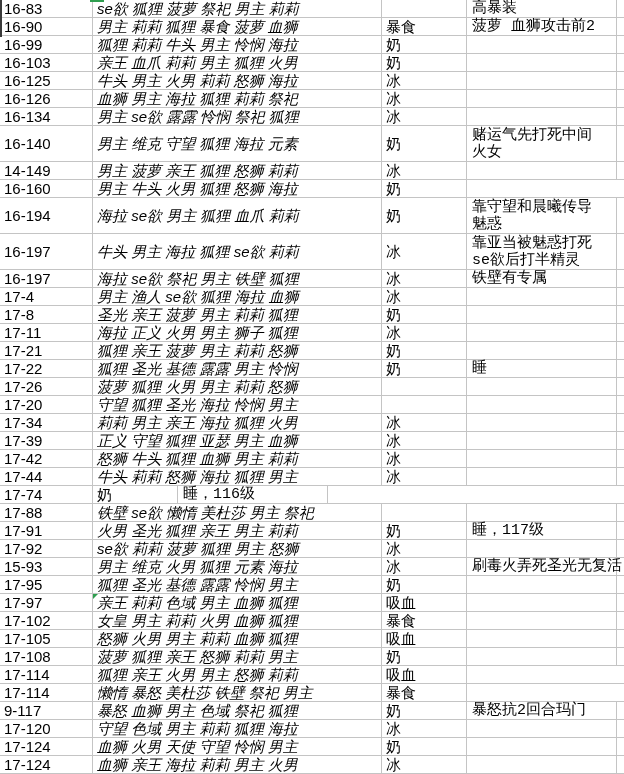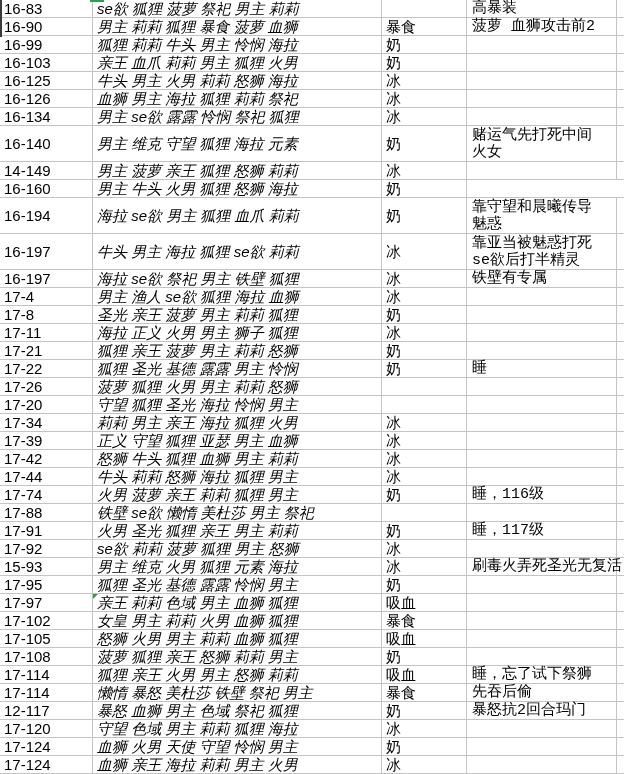--- a/index.html
+++ b/index.html
@@ -237,21 +237,20 @@
   </div>
       <div class="row">
     <div class="cell c-stage">17-44</div>
     <div class="cell c-team">牛头 莉莉 怒狮 海拉 狐狸 男主</div>
     <div class="cell c-type">冰</div>
     <div class="cell c-note"></div>
     <div class="cell c-edge"></div>
   </div>
       <div class="row">
     <div class="cell c-stage">17-74</div>
-    <div class="cell c-team">火男 菠萝 亲王 莉莉 狐狸 男主</div>
     <div class="cell c-type">奶</div>
     <div class="cell c-note">睡，116级</div>
     <div class="cell c-edge"></div>
   </div>
       <div class="row">
     <div class="cell c-stage">17-88</div>
     <div class="cell c-team">铁壁 se欲 懒惰 美杜莎 男主 祭祀</div>
     <div class="cell c-type"></div>
     <div class="cell c-note"></div>
     <div class="cell c-edge"></div>
@@ -310,32 +309,30 @@
     <div class="cell c-stage">17-108</div>
     <div class="cell c-team">菠萝 狐狸 亲王 怒狮 莉莉 男主</div>
     <div class="cell c-type">奶</div>
     <div class="cell c-note"></div>
     <div class="cell c-edge"></div>
   </div>
       <div class="row">
     <div class="cell c-stage">17-114</div>
     <div class="cell c-team">狐狸 亲王 火男 男主 怒狮 莉莉</div>
     <div class="cell c-type">吸血</div>
-    <div class="cell c-note">睡，忘了试下祭狮</div>
     <div class="cell c-edge"></div>
   </div>
       <div class="row">
     <div class="cell c-stage">17-114</div>
     <div class="cell c-team">懒惰 暴怒 美杜莎 铁壁 祭祀 男主</div>
     <div class="cell c-type">暴食</div>
-    <div class="cell c-note">先吞后偷</div>
-    <div class="cell c-edge"></div>
-  </div>
-      <div class="row">
-    <div class="cell c-stage">12-117</div>
+    <div class="cell c-edge"></div>
+  </div>
+      <div class="row">
+    <div class="cell c-stage">9-117</div>
     <div class="cell c-team">暴怒 血狮 男主 色域 祭祀 狐狸</div>
     <div class="cell c-type">奶</div>
     <div class="cell c-note">暴怒抗2回合玛门</div>
     <div class="cell c-edge"></div>
   </div>
       <div class="row">
     <div class="cell c-stage">17-120</div>
     <div class="cell c-team">守望 色域 男主 莉莉 狐狸 海拉</div>
     <div class="cell c-type">冰</div>
     <div class="cell c-note"></div>

